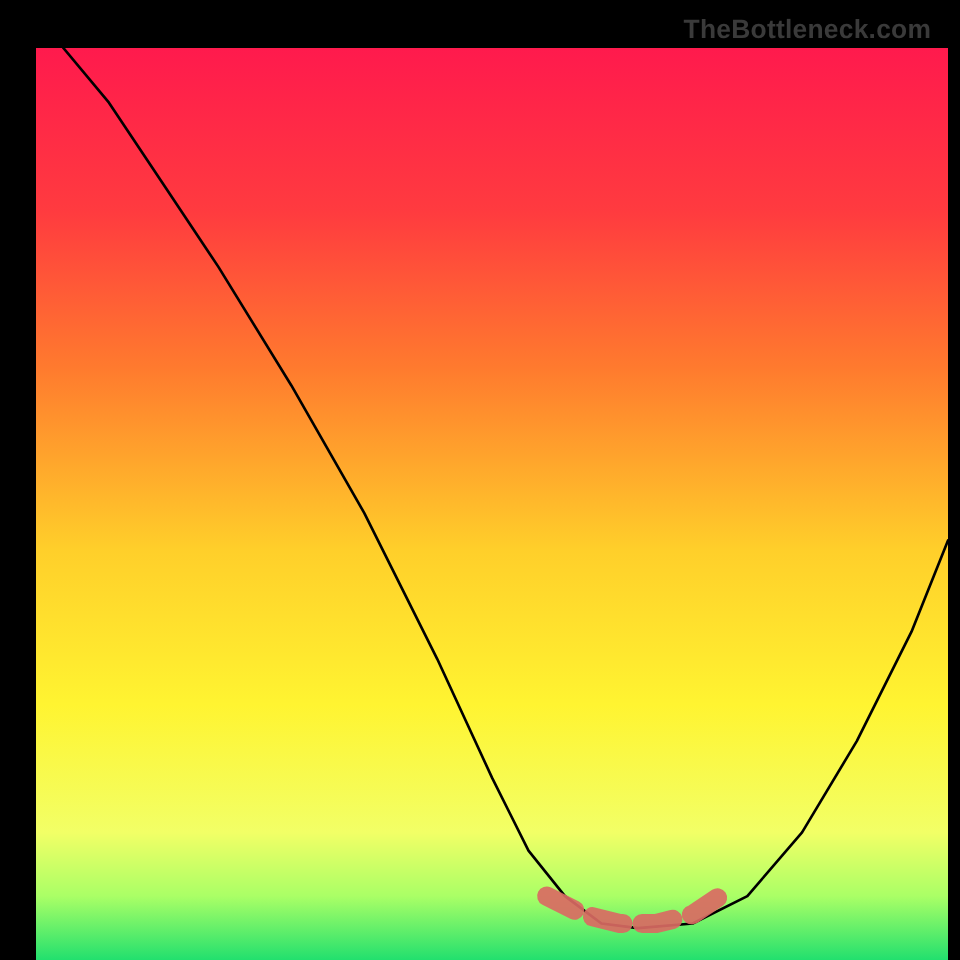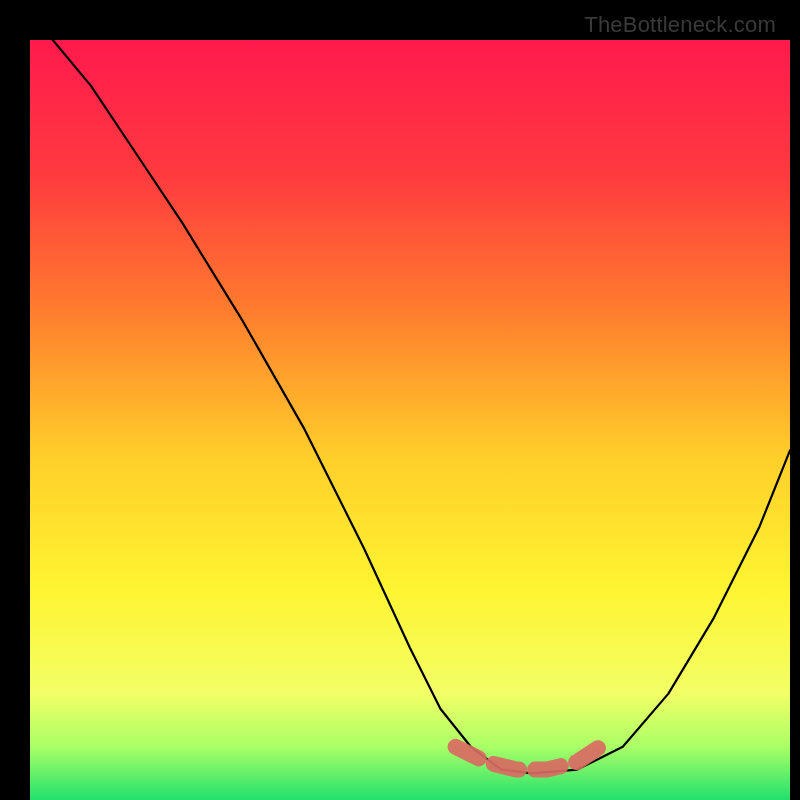--- a/index.html
+++ b/index.html
@@ -18,21 +18,21 @@
     width: 780px;
     height: 780px;
     background: #000;
   }
   .attribution {
     position: absolute;
     top: 2px;
     right: 14px;
     color: #3a3a3a;
     font-size: 22px;
-    font-weight: 400;
+    font-weight: 700;
     letter-spacing: 0.2px;
     z-index: 10;
     text-align: center;
   }
   .plot {
     position: absolute;
     left: 20px;
     top: 30px;
     width: 760px;
     height: 760px;

